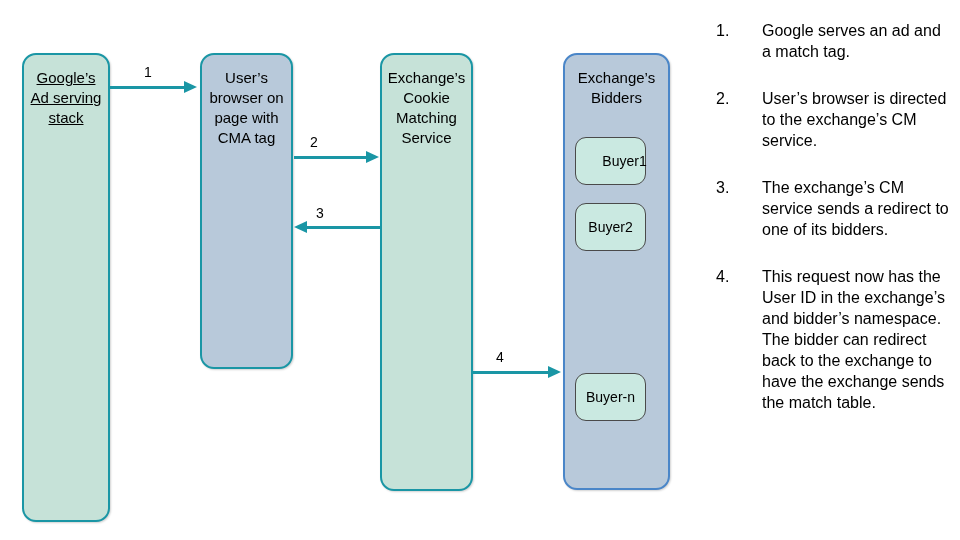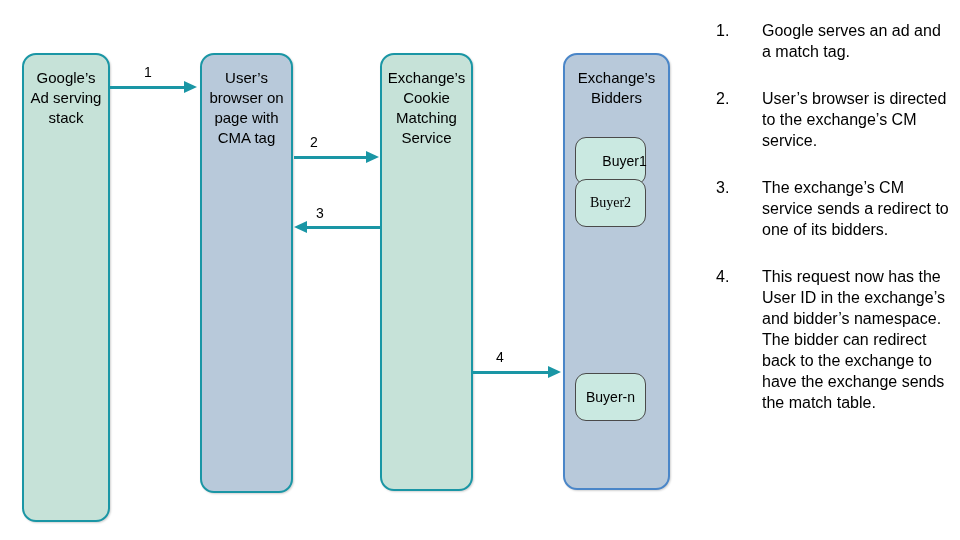--- a/index.html
+++ b/index.html
@@ -18,22 +18,22 @@
   .node {
     position: absolute;
     border-radius: 14px;
     border: 2px solid #1a96a5;
     box-shadow: 1px 1px 2px rgba(0,0,0,0.18);
   }
   .node-green { background: #c6e2d8; }
   .node-blue  { background: #b8c9da; }
   .node-blueborder { border-color: #4a86c8; }
 
-  .n1 { left: 22px;  top: 53px; width: 88px;  height: 469px; }
-  .n2 { left: 200px; top: 53px; width: 93px;  height: 440px; }
+  .n1 { left: 22px;  top: 53px; width: 88px;  height: 469px; text-decoration: underline; }
+  .n2 { left: 200px; top: 53px; width: 93px;  height: 316px; }
   .n3 { left: 380px; top: 53px; width: 93px;  height: 438px; }
   .n4 { left: 563px; top: 53px; width: 107px; height: 437px; }
 
   .node-label {
     padding-top: 13px;
     text-align: center;
     font-size: 15px;
     line-height: 20px;
     white-space: pre-line;
   }
@@ -46,21 +46,21 @@
     height: 48px;
     background: #cae9e1;
     border: 1.5px solid #4a4a4a;
     border-radius: 11px;
     display: flex;
     align-items: center;
     justify-content: center;
     font-size: 14px;
   }
   .b1 { top: 82px; padding-left: 28px;  }
-  .b2 { top: 124px; font-family: Liberation Serif, serif; }
+  .b2 { top: 148px; }
   .b3 { top: 195px; }
   .b4 { top: 318px; align-items: center; }
 
   
   .aline {
     position: absolute;
     height: 3px;
     background: #1a96a5;
   }
   .ahead {

